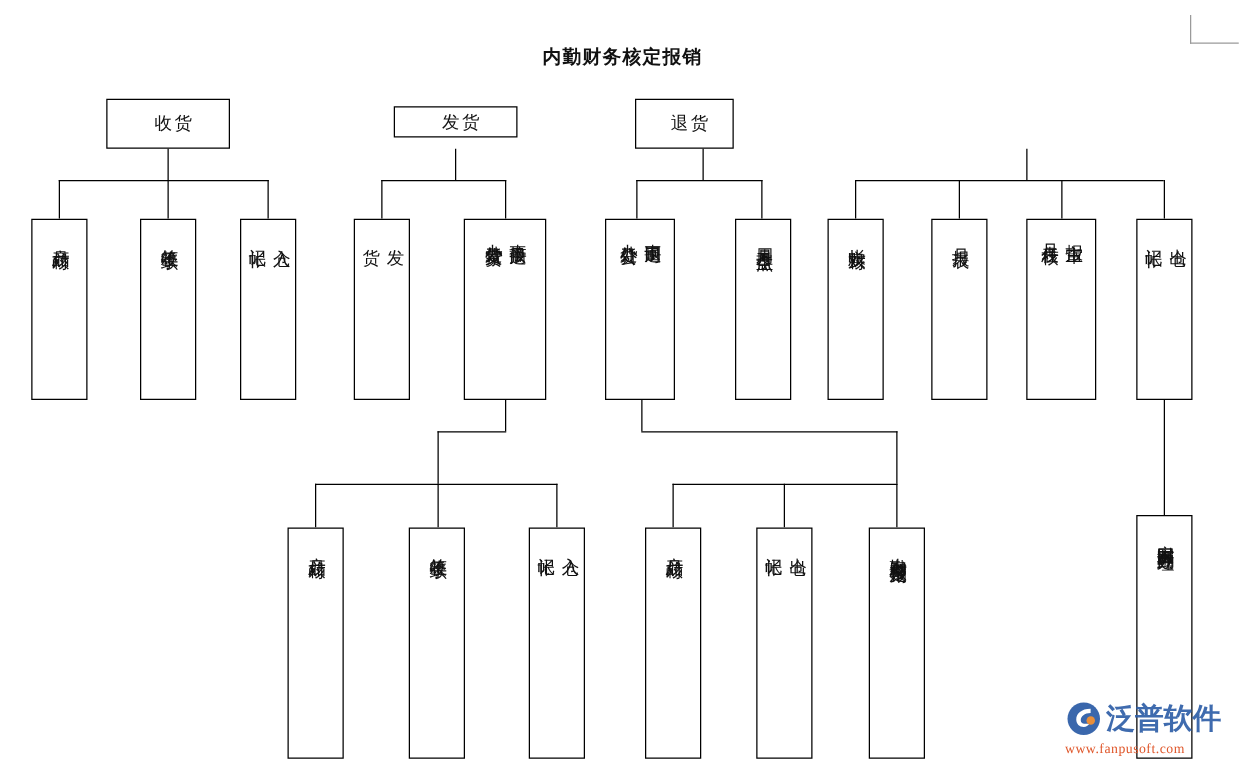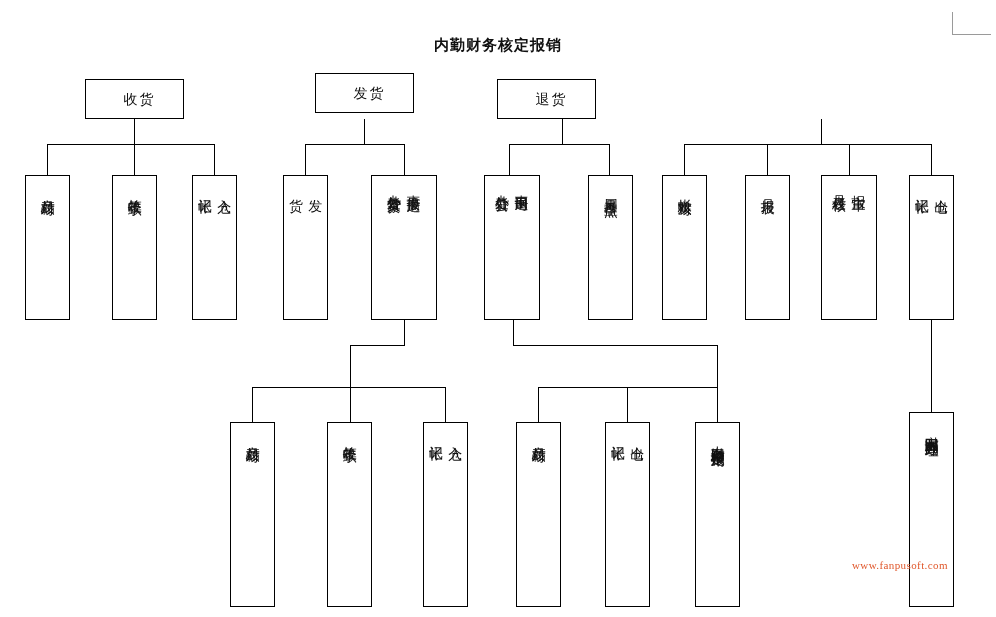--- a/index.html
+++ b/index.html
@@ -124,24 +124,24 @@
 
 <div id="canvas">
 
   <div class="crop-mark" style="left:952px;top:12px;width:38px;height:22px;"></div>
 
   <div class="title">内勤财务核定报销</div>
 
   <div class="node h" style="left:85px;top:79px;width:99px;height:40px;">
     <span class="lbl">收货</span>
   </div>
-  <div class="node h" style="left:315px;top:73px;width:99px;height:40px;">
+  <div class="node h" style="left:315px;top:85px;width:99px;height:25px;">
     <span class="lbl">发货</span>
   </div>
-  <div class="node h" style="left:497px;top:79px;width:99px;height:40px;text-align:center;">
+  <div class="node h" style="left:508px;top:79px;width:79px;height:40px;text-align:center;">
     <span class="lbl">退货</span>
   </div>
 
   <div class="vline" style="left:134px;top:119px;height:25px;"></div>
   <div class="hline" style="left:47px;top:144px;width:168px;"></div>
   <div class="vline" style="left:47px;top:144px;height:31px;"></div>
   <div class="vline" style="left:134px;top:144px;height:31px;"></div>
   <div class="vline" style="left:214px;top:144px;height:31px;"></div>
 
   <div class="vline" style="left:364px;top:119px;height:25px;"></div>
@@ -242,16 +242,28 @@
   </div>
   <div class="node v" style="left:695px;top:422px;width:45px;height:185px;">
     <span class="col">内勤财务核定报销</span>
   </div>
 
   <div class="node v" style="left:909px;top:412px;width:45px;height:195px;">
     <span class="col">定时寄回内勤处理</span>
   </div>
 
   <div class="watermark">
+    <div class="wm-row">
+      <div class="wm-mark">
+        <svg width="30" height="30" viewBox="0 0 30 30" aria-hidden="true">
+          <path d="M15 2 C7.8 2 2 7.8 2 15 C2 22.2 7.8 28 15 28 C22.2 28 28 22.2 28 15 C28 7.8 22.2 2 15 2 Z" fill="#2f5fa8" opacity="0.95"></path>
+          <path d="M20.5 7 C13 7 9 11 9 15.5 C9 19 11.5 21.5 15 21.5 C17 21.5 18.5 20.5 19.5 19 L15.5 19 C13.8 19 12.6 17.9 12.6 16.2 C12.6 13 15.6 10.4 20.5 10.4 Z" fill="#ffffff"></path>
+          <circle cx="20.6" cy="16.4" r="3.4" fill="#e98f3a"></circle>
+        </svg>
+      </div>
+      <div class="wm-text">
+        <span>泛普</span><span>软件</span>
+      </div>
+    </div>
     <div class="wm-url">www.fanpusoft.com</div>
   </div>
 
 </div>
 
 </body></html>

